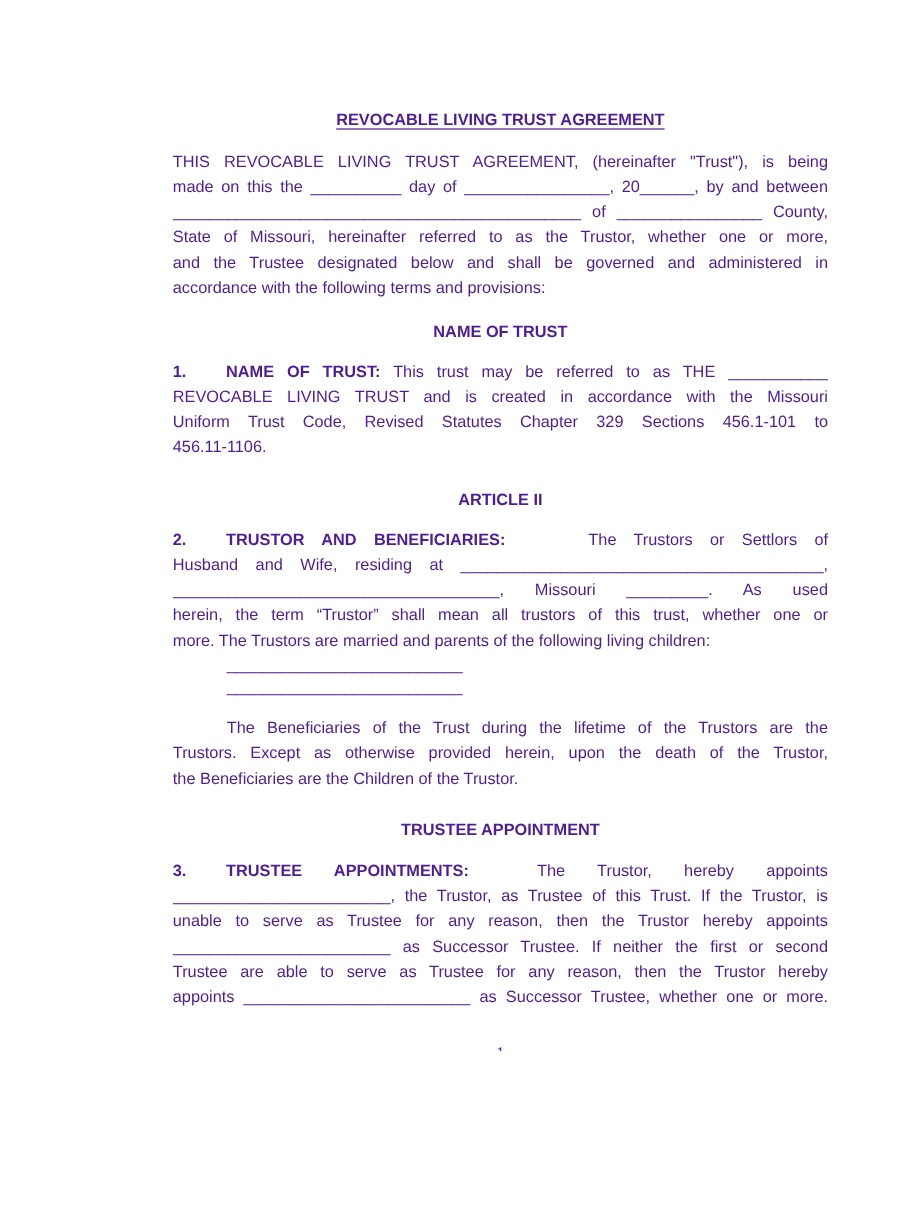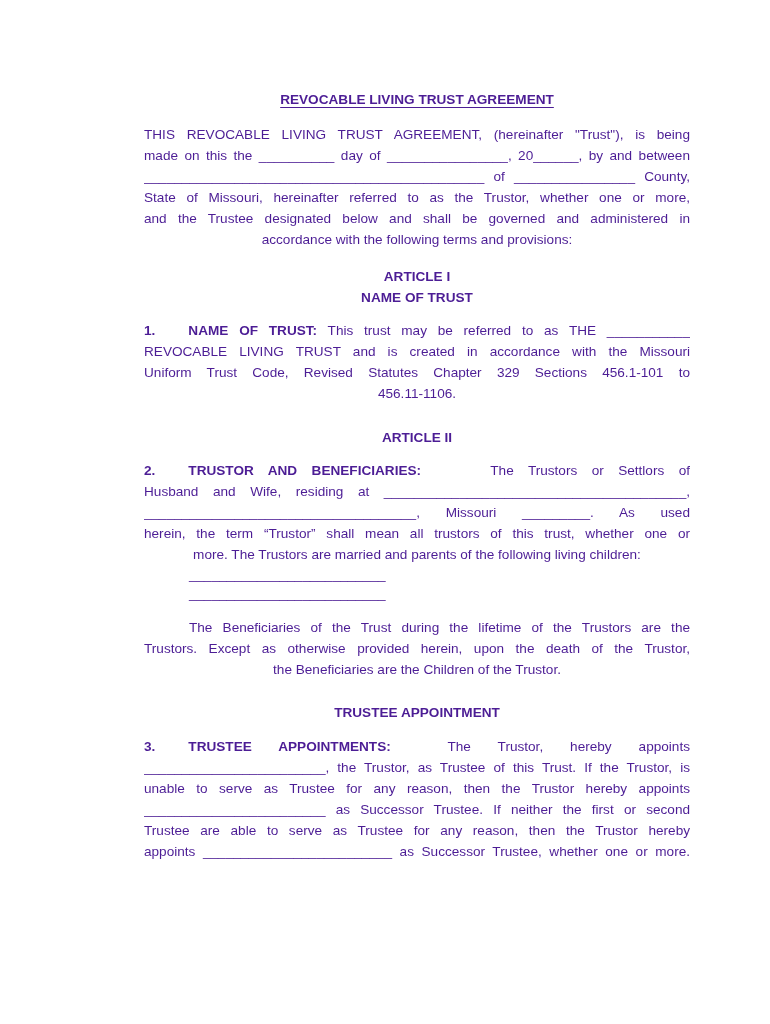--- a/index.html
+++ b/index.html
@@ -35,21 +35,21 @@
   .para { }
   
   .jl {
     text-align: justify;
     text-align-last: justify;
     overflow: hidden;
     height: 21px;
   }
   
   .ll {
-    text-align: center;
+    text-align: left;
     overflow: hidden;
     height: 21px;
   }
   .b { font-weight: bold; }
   .tab { display: inline-block; height: 1px; }
   .t33 { width: 33px; }
   .t55 { width: 55px; }
   .t30 { width: 30px; }
   .ti { text-indent: 45px; }
   .child-blanks { }
@@ -80,21 +80,20 @@
     <div class="para" style="margin-top:14px">
       <div class="jl">THIS REVOCABLE LIVING TRUST AGREEMENT, (hereinafter "Trust"), is being</div>
       <div class="jl">made on this the __________ day of ________________, 20______, by and between</div>
       <div class="jl">_____________________________________________ of ________________ County,</div>
       <div class="jl">State of Missouri, hereinafter referred to as the Trustor, whether one or more,</div>
       <div class="jl">and the Trustee designated below and shall be governed and administered in</div>
       <div class="ll">accordance with the following terms and provisions:</div>
     </div>
 
     <div class="heading" style="margin-top:16px">
-      <div>ARTICLE I</div>
       <div>NAME OF TRUST</div>
     </div>
 
     <div class="para" style="margin-top:12px">
       <div class="jl"><span class="b">1.</span><span class="tab t33"></span><span class="b">NAME OF TRUST:</span><span> This trust may be referred to as THE ___________</span></div>
       <div class="jl">REVOCABLE LIVING TRUST and is created in accordance with the Missouri</div>
       <div class="jl">Uniform Trust Code, Revised Statutes Chapter 329 Sections 456.1-101 to</div>
       <div class="ll">456.11-1106.</div>
     </div>
 

